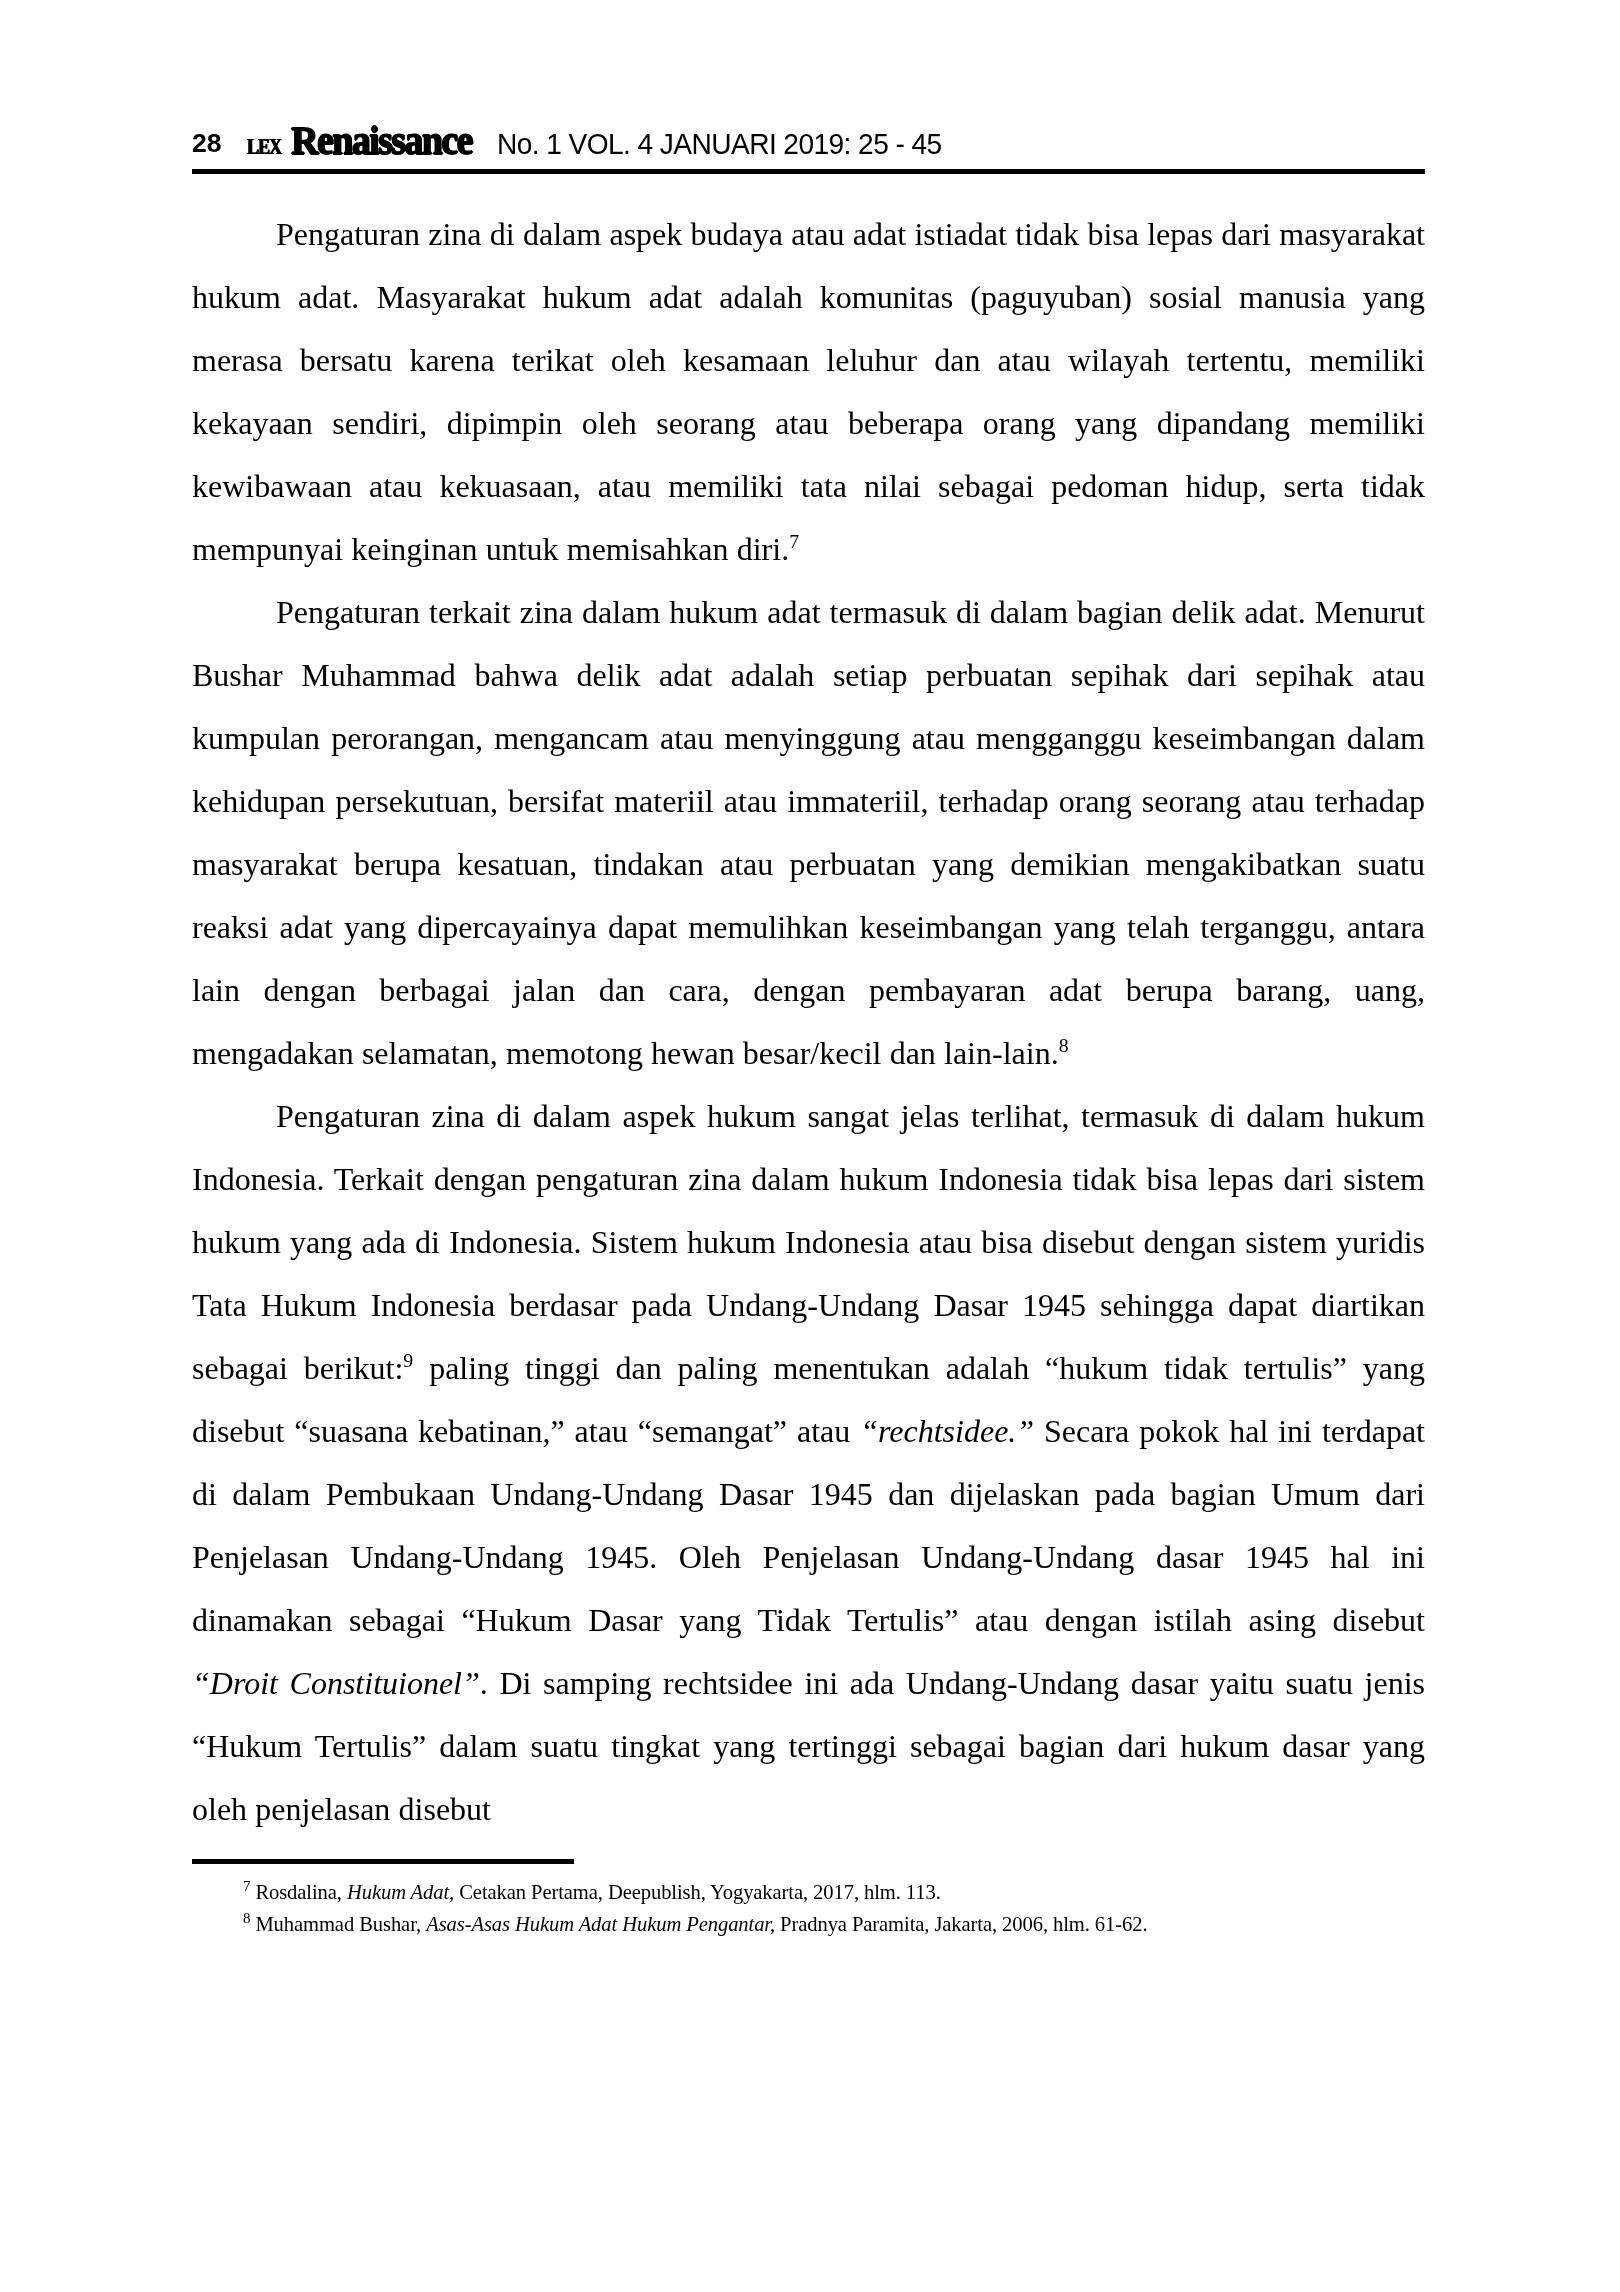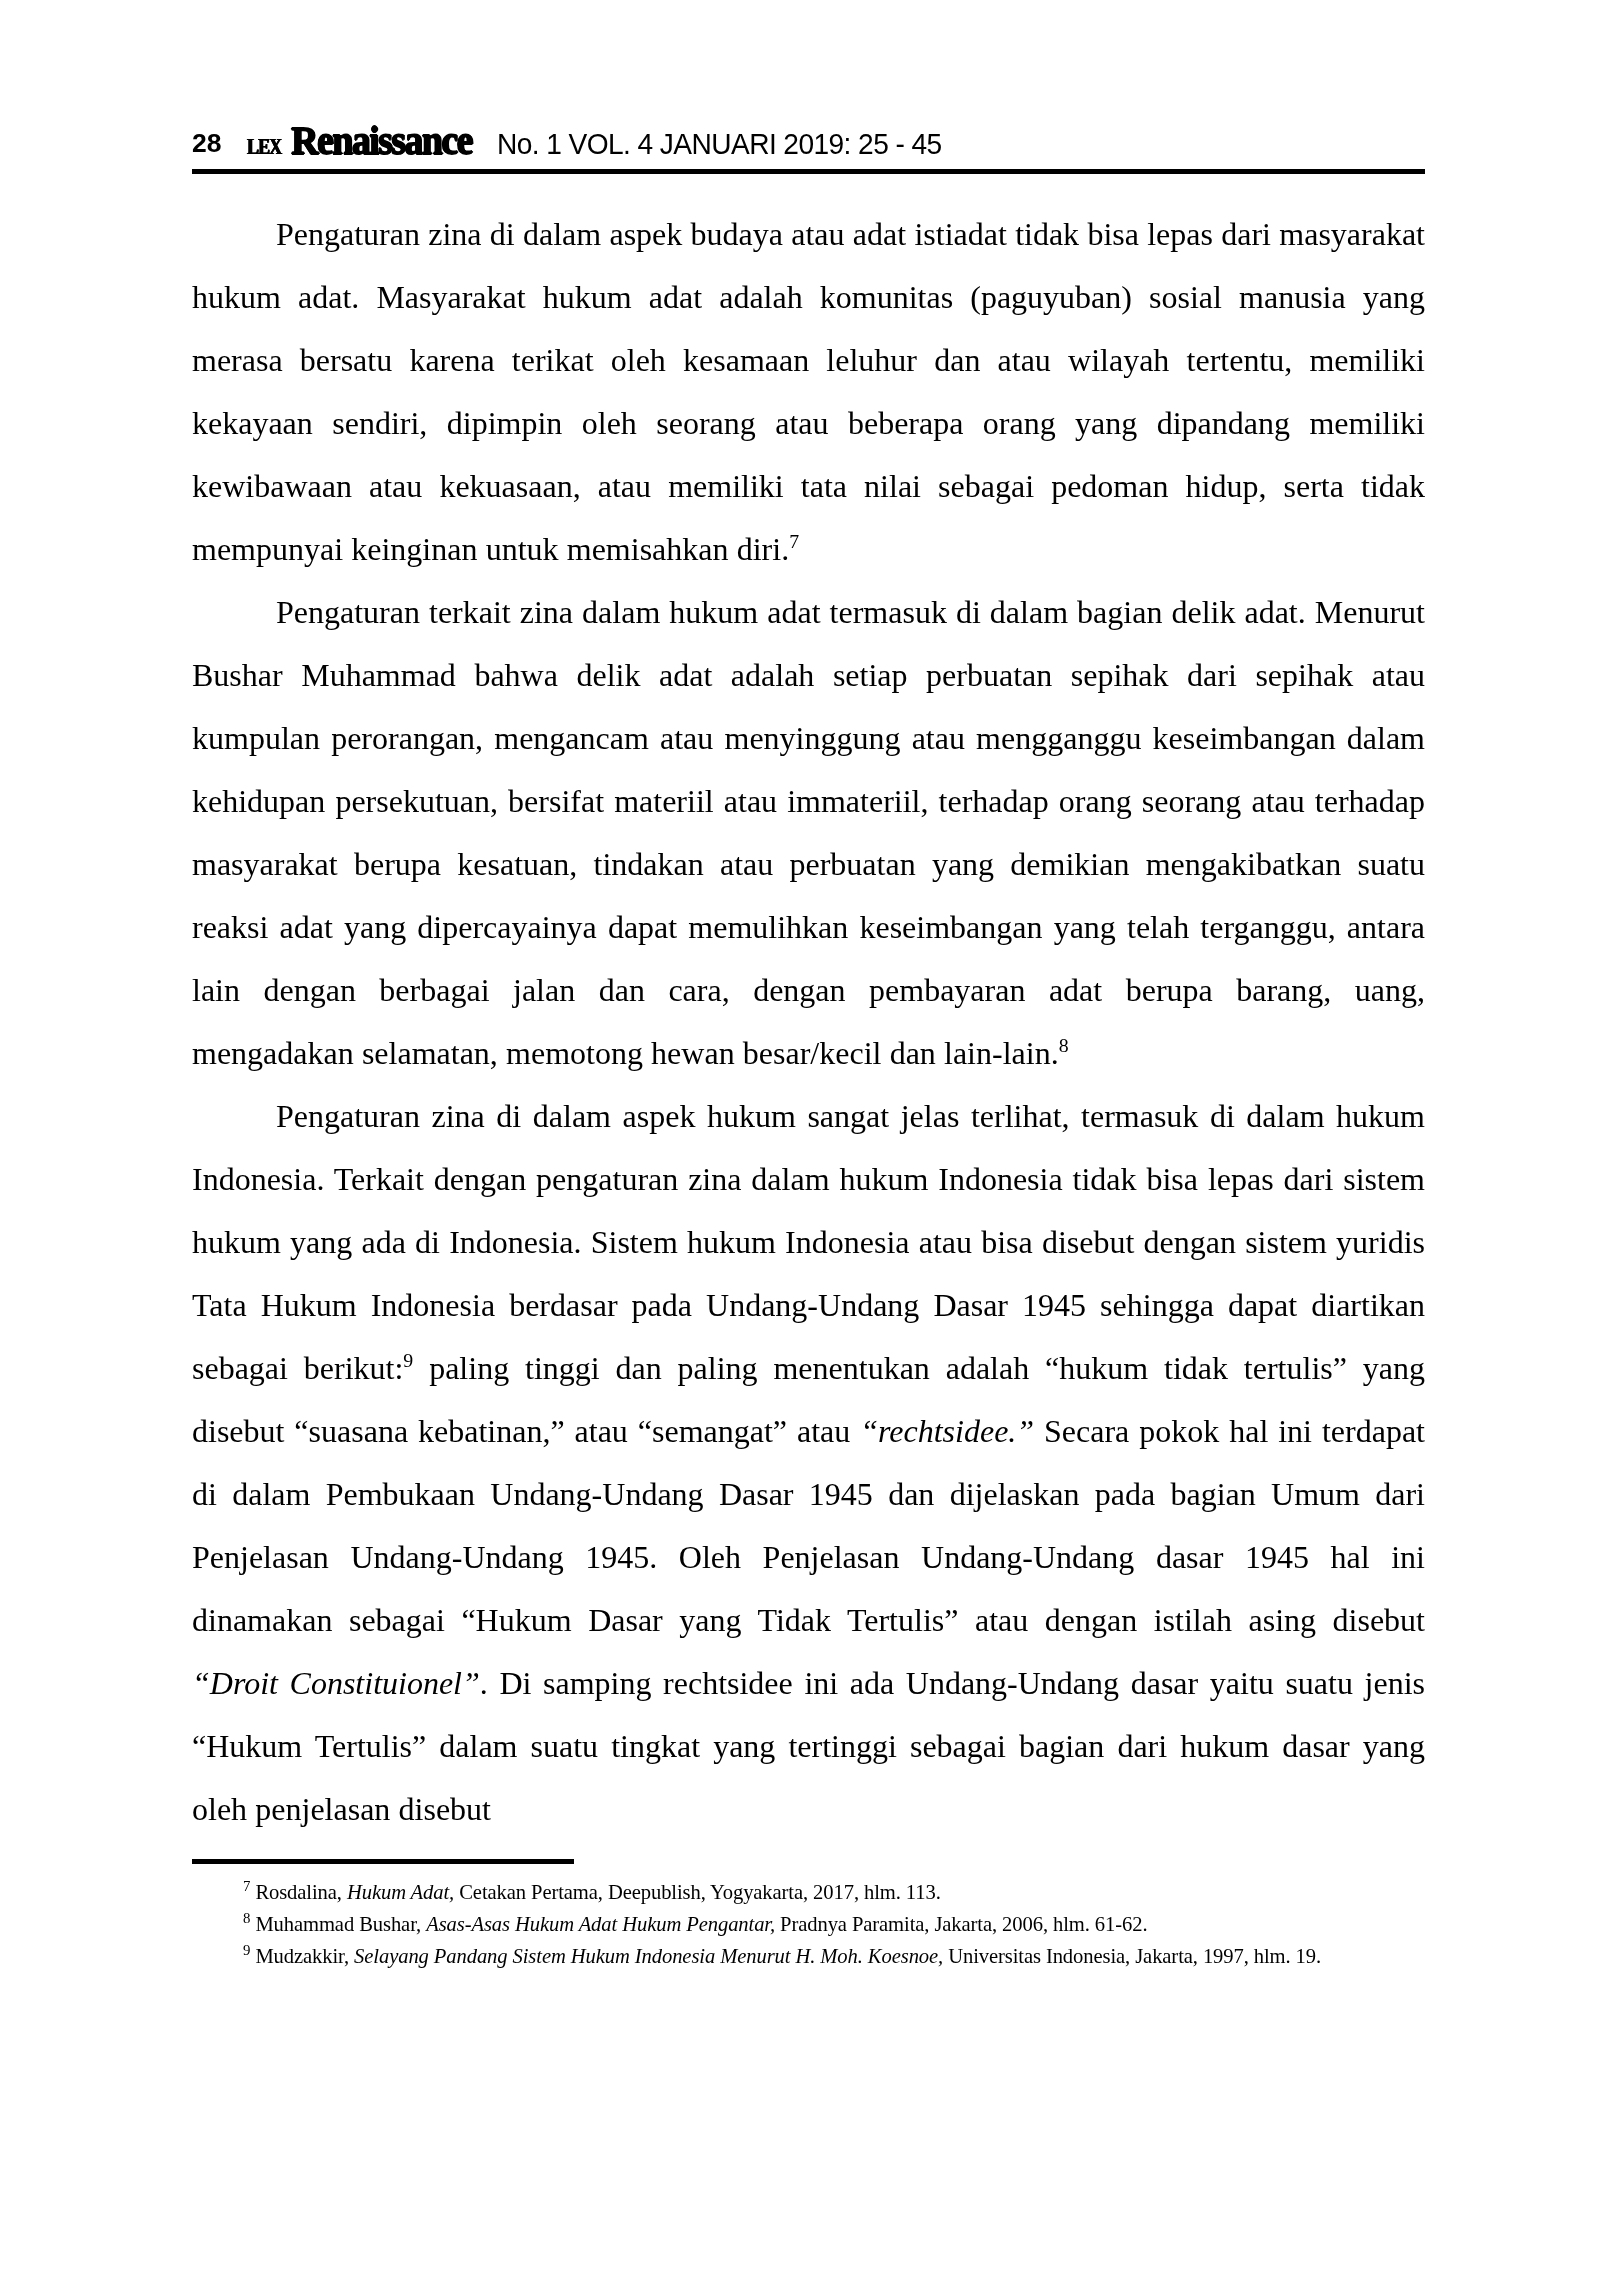--- a/index.html
+++ b/index.html
@@ -163,18 +163,17 @@
     <p class="body">Pengaturan zina di dalam aspek budaya atau adat istiadat tidak bisa lepas dari masyarakat hukum adat. Masyarakat hukum adat adalah komunitas (paguyuban) sosial manusia yang merasa bersatu karena terikat oleh kesamaan leluhur dan atau wilayah tertentu, memiliki kekayaan sendiri, dipimpin oleh seorang atau beberapa orang yang dipandang memiliki kewibawaan atau kekuasaan, atau memiliki tata nilai sebagai pedoman hidup, serta tidak mempunyai keinginan untuk memisahkan diri.<sup class="fn">7</sup></p>
     <p class="body">Pengaturan terkait zina dalam hukum adat termasuk di dalam bagian delik adat. Menurut Bushar Muhammad bahwa delik adat adalah setiap perbuatan sepihak dari sepihak atau kumpulan perorangan, mengancam atau menyinggung atau mengganggu keseimbangan dalam kehidupan persekutuan, bersifat materiil atau immateriil, terhadap orang seorang atau terhadap masyarakat berupa kesatuan, tindakan atau perbuatan yang demikian mengakibatkan suatu reaksi adat yang dipercayainya dapat memulihkan keseimbangan yang telah terganggu, antara lain dengan berbagai jalan dan cara, dengan pembayaran adat berupa barang, uang, mengadakan selamatan, memotong hewan besar/kecil dan lain-lain.<sup class="fn">8</sup></p>
     <p class="body">Pengaturan zina di dalam aspek hukum sangat jelas terlihat, termasuk di dalam hukum Indonesia. Terkait dengan pengaturan zina dalam hukum Indonesia tidak bisa lepas dari sistem hukum yang ada di Indonesia. Sistem hukum Indonesia atau bisa disebut dengan sistem yuridis Tata Hukum Indonesia berdasar pada Undang-Undang Dasar 1945 sehingga dapat diartikan sebagai berikut:<sup class="fn">9</sup> paling tinggi dan paling menentukan adalah “hukum tidak tertulis” yang disebut “suasana kebatinan,” atau “semangat” atau <i>“rechtsidee.”</i> Secara pokok hal ini terdapat di dalam Pembukaan Undang-Undang Dasar 1945 dan dijelaskan pada bagian Umum dari Penjelasan Undang-Undang 1945. Oleh Penjelasan Undang-Undang dasar 1945 hal ini dinamakan sebagai “Hukum Dasar yang Tidak Tertulis” atau dengan istilah asing disebut <i>“Droit Constituionel”</i>. Di samping rechtsidee ini ada Undang-Undang dasar yaitu suatu jenis “Hukum Tertulis” dalam suatu tingkat yang tertinggi sebagai bagian dari hukum dasar yang oleh penjelasan disebut</p>
   </div>
 
   <div class="footnotes">
     <div class="fn-rule"></div>
     <div class="fn-list">
       <p class="fn-item"><sup>7</sup> Rosdalina, <i>Hukum Adat,</i> Cetakan Pertama, Deepublish, Yogyakarta, 2017, hlm. 113.</p>
       <p class="fn-item"><sup>8</sup> Muhammad Bushar, <i>Asas-Asas Hukum Adat Hukum Pengantar,</i> Pradnya Paramita, Jakarta, 2006, hlm. 61-62.</p>
-      <p class="fn-item"><sup>9</sup> Mudzakkir, <i>Selayang Pandang Sistem Hukum Indonesia Menurut H. Moh. Koesnoe,</i> Universitas Indonesia, Jakarta, 1997, hlm. 19.</p>
     </div>
   </div>
 
 </div>
 
 
 </body></html>

